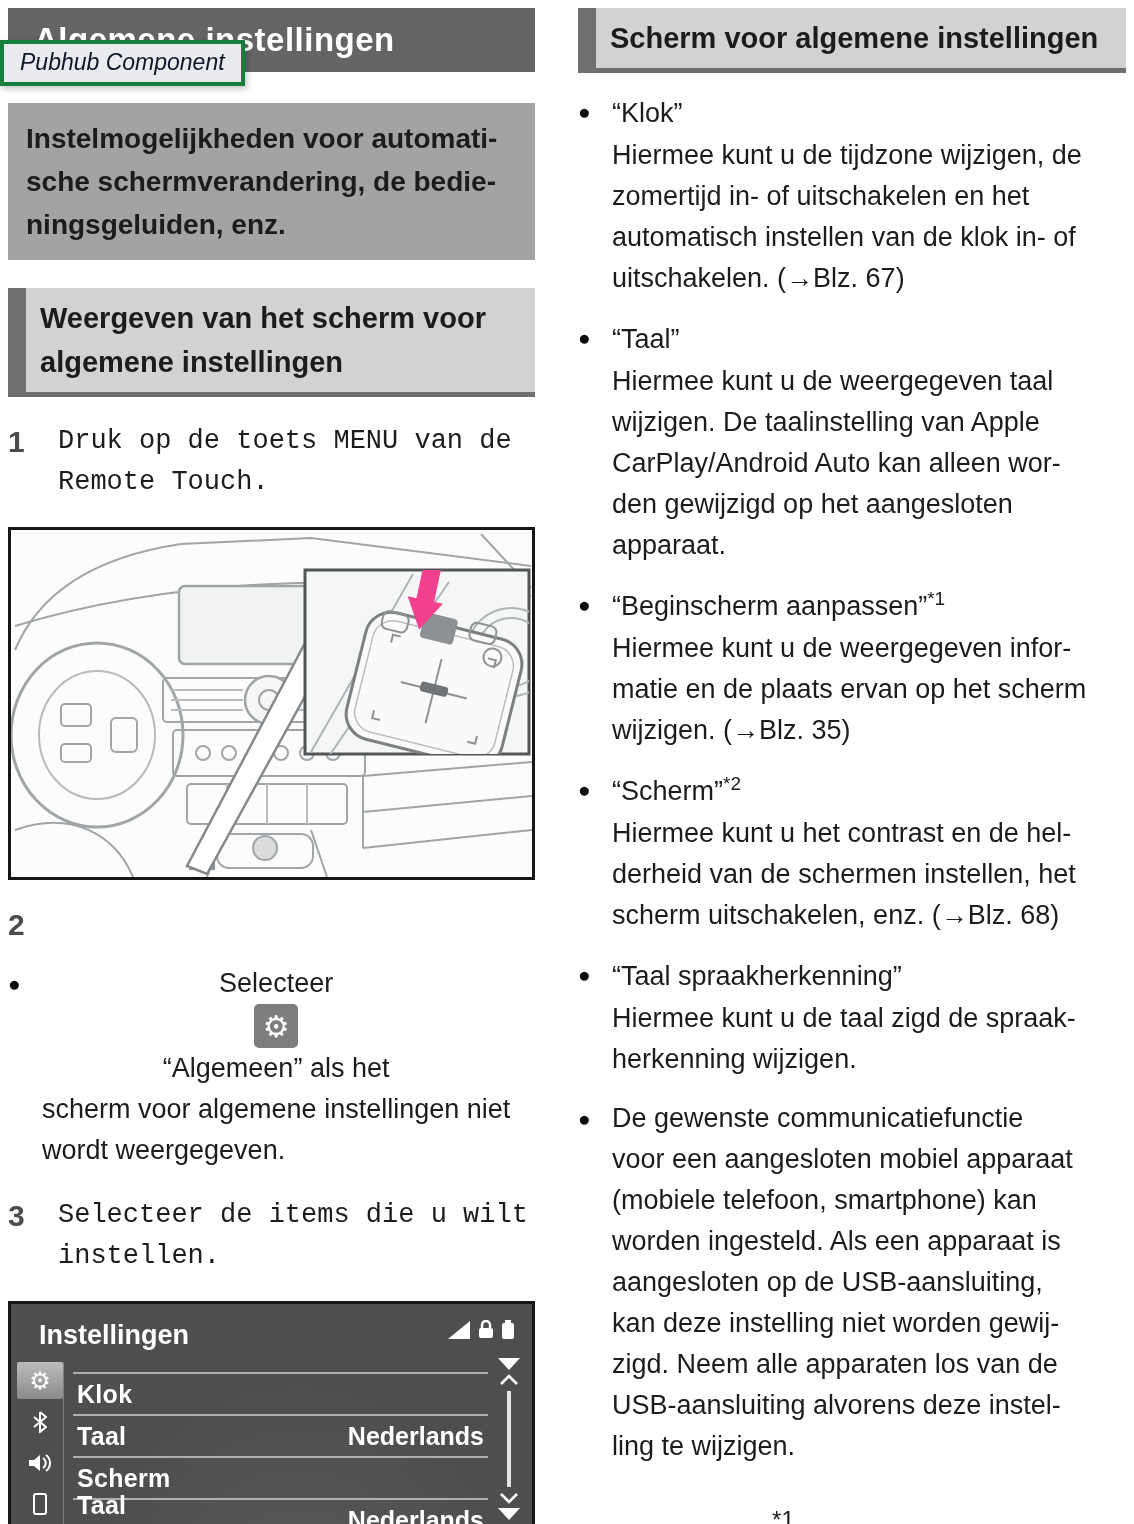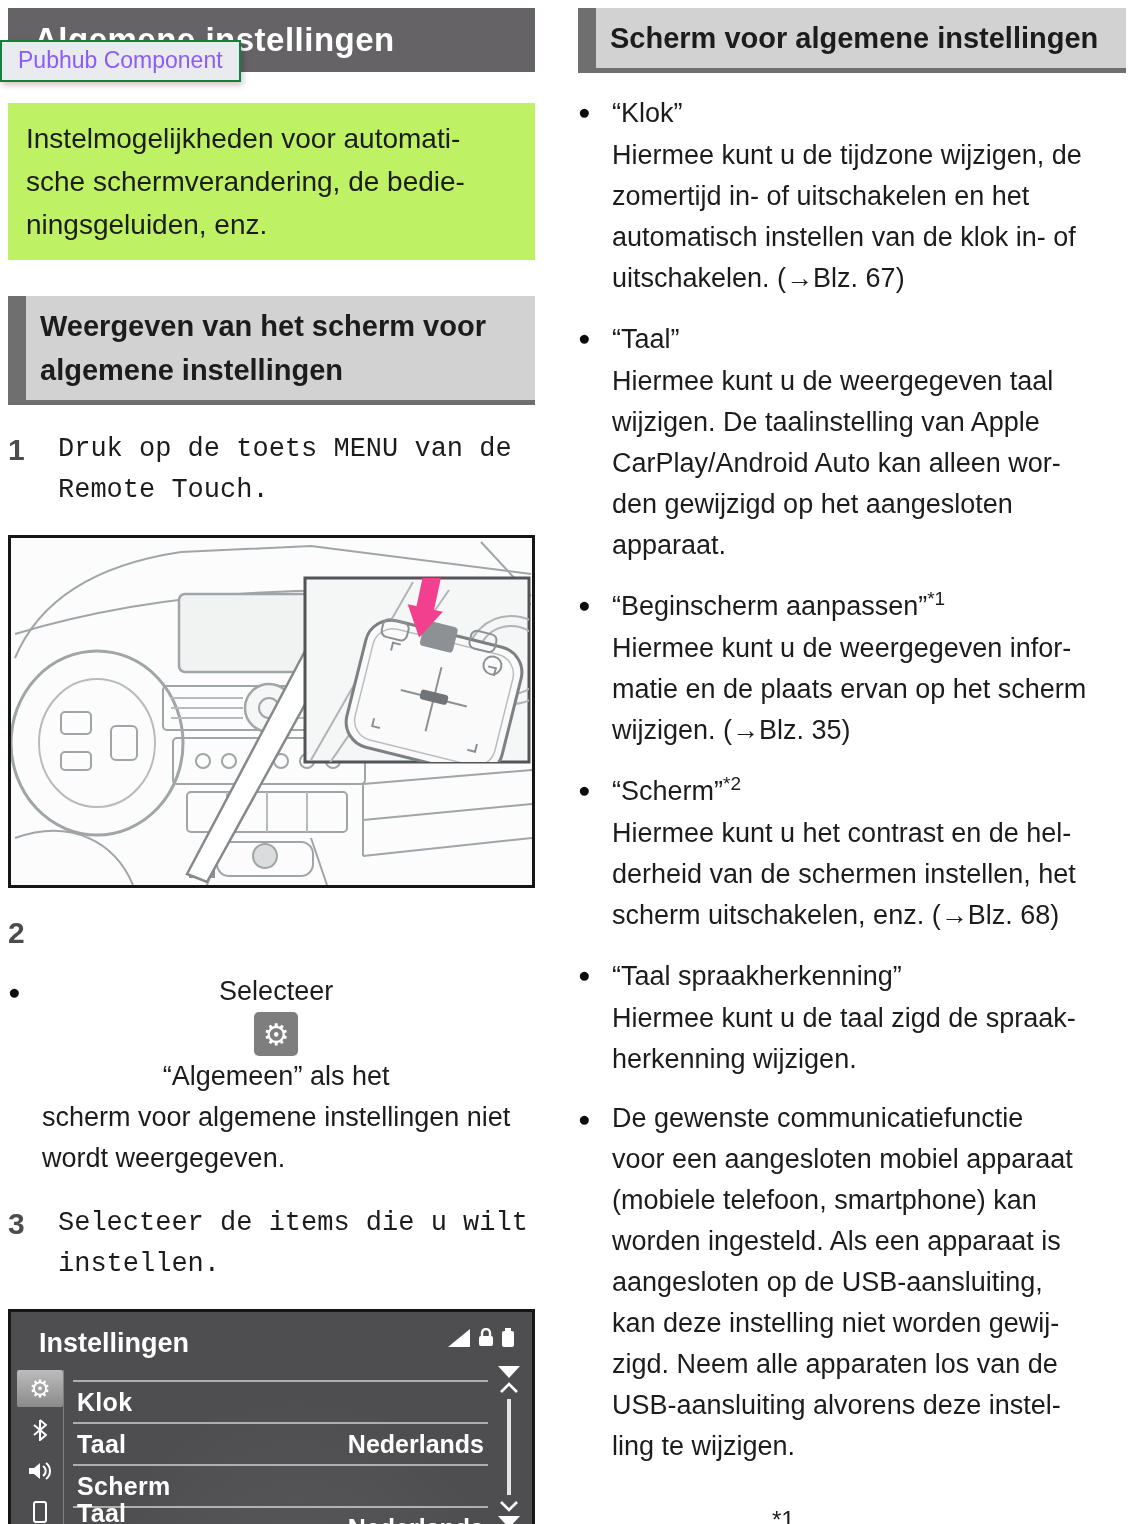--- a/index.html
+++ b/index.html
@@ -21,35 +21,35 @@
   
   .title-bar{
     height:64px;background:#656365;
     display:flex;align-items:center;
     padding-left:26px;box-sizing:border-box;
   }
   .title-bar .t{color:#fff;font-size:33px;font-weight:bold;letter-spacing:.5px;}
 
   .tooltip{
     position:absolute;left:0;top:40px;z-index:5;
-    background:#e9ebee;border:2px solid #15803d;
+    background:#e9ebee;border:4px solid #15803d;
     box-shadow:2px 3px 6px rgba(0,0,0,.22);
     padding:0 16px;height:38px;line-height:37px;
-    font-size:23px;color:#8b5cf6;
+    font-size:23px;color:#0f172a;font-style:italic;
   }
 
   .intro-box{
     margin-top:31px;
-    background:#bef264;
+    background:#a3a3a3;
     padding:14px 18px;
-    font-size:28px;font-weight:normal;line-height:43px;
+    font-size:28px;font-weight:bold;line-height:43px;
   }
 
   .sec-head{
-    margin-top:36px;
+    margin-top:28px;
     background:#d2d2d2;
     border-left:18px solid #6f6f6f;
     border-bottom:5px solid #6f6f6f;
     padding:8px 12px 8px 14px;
     font-size:29px;font-weight:bold;line-height:44px;
   }
   .col-right .sec-head{margin-top:0;}
 
   .step{display:flex;margin-top:24px;}
   .step-num{width:50px;flex:0 0 50px;font-size:30px;font-weight:bold;color:#4c4c4c;line-height:41px;}

